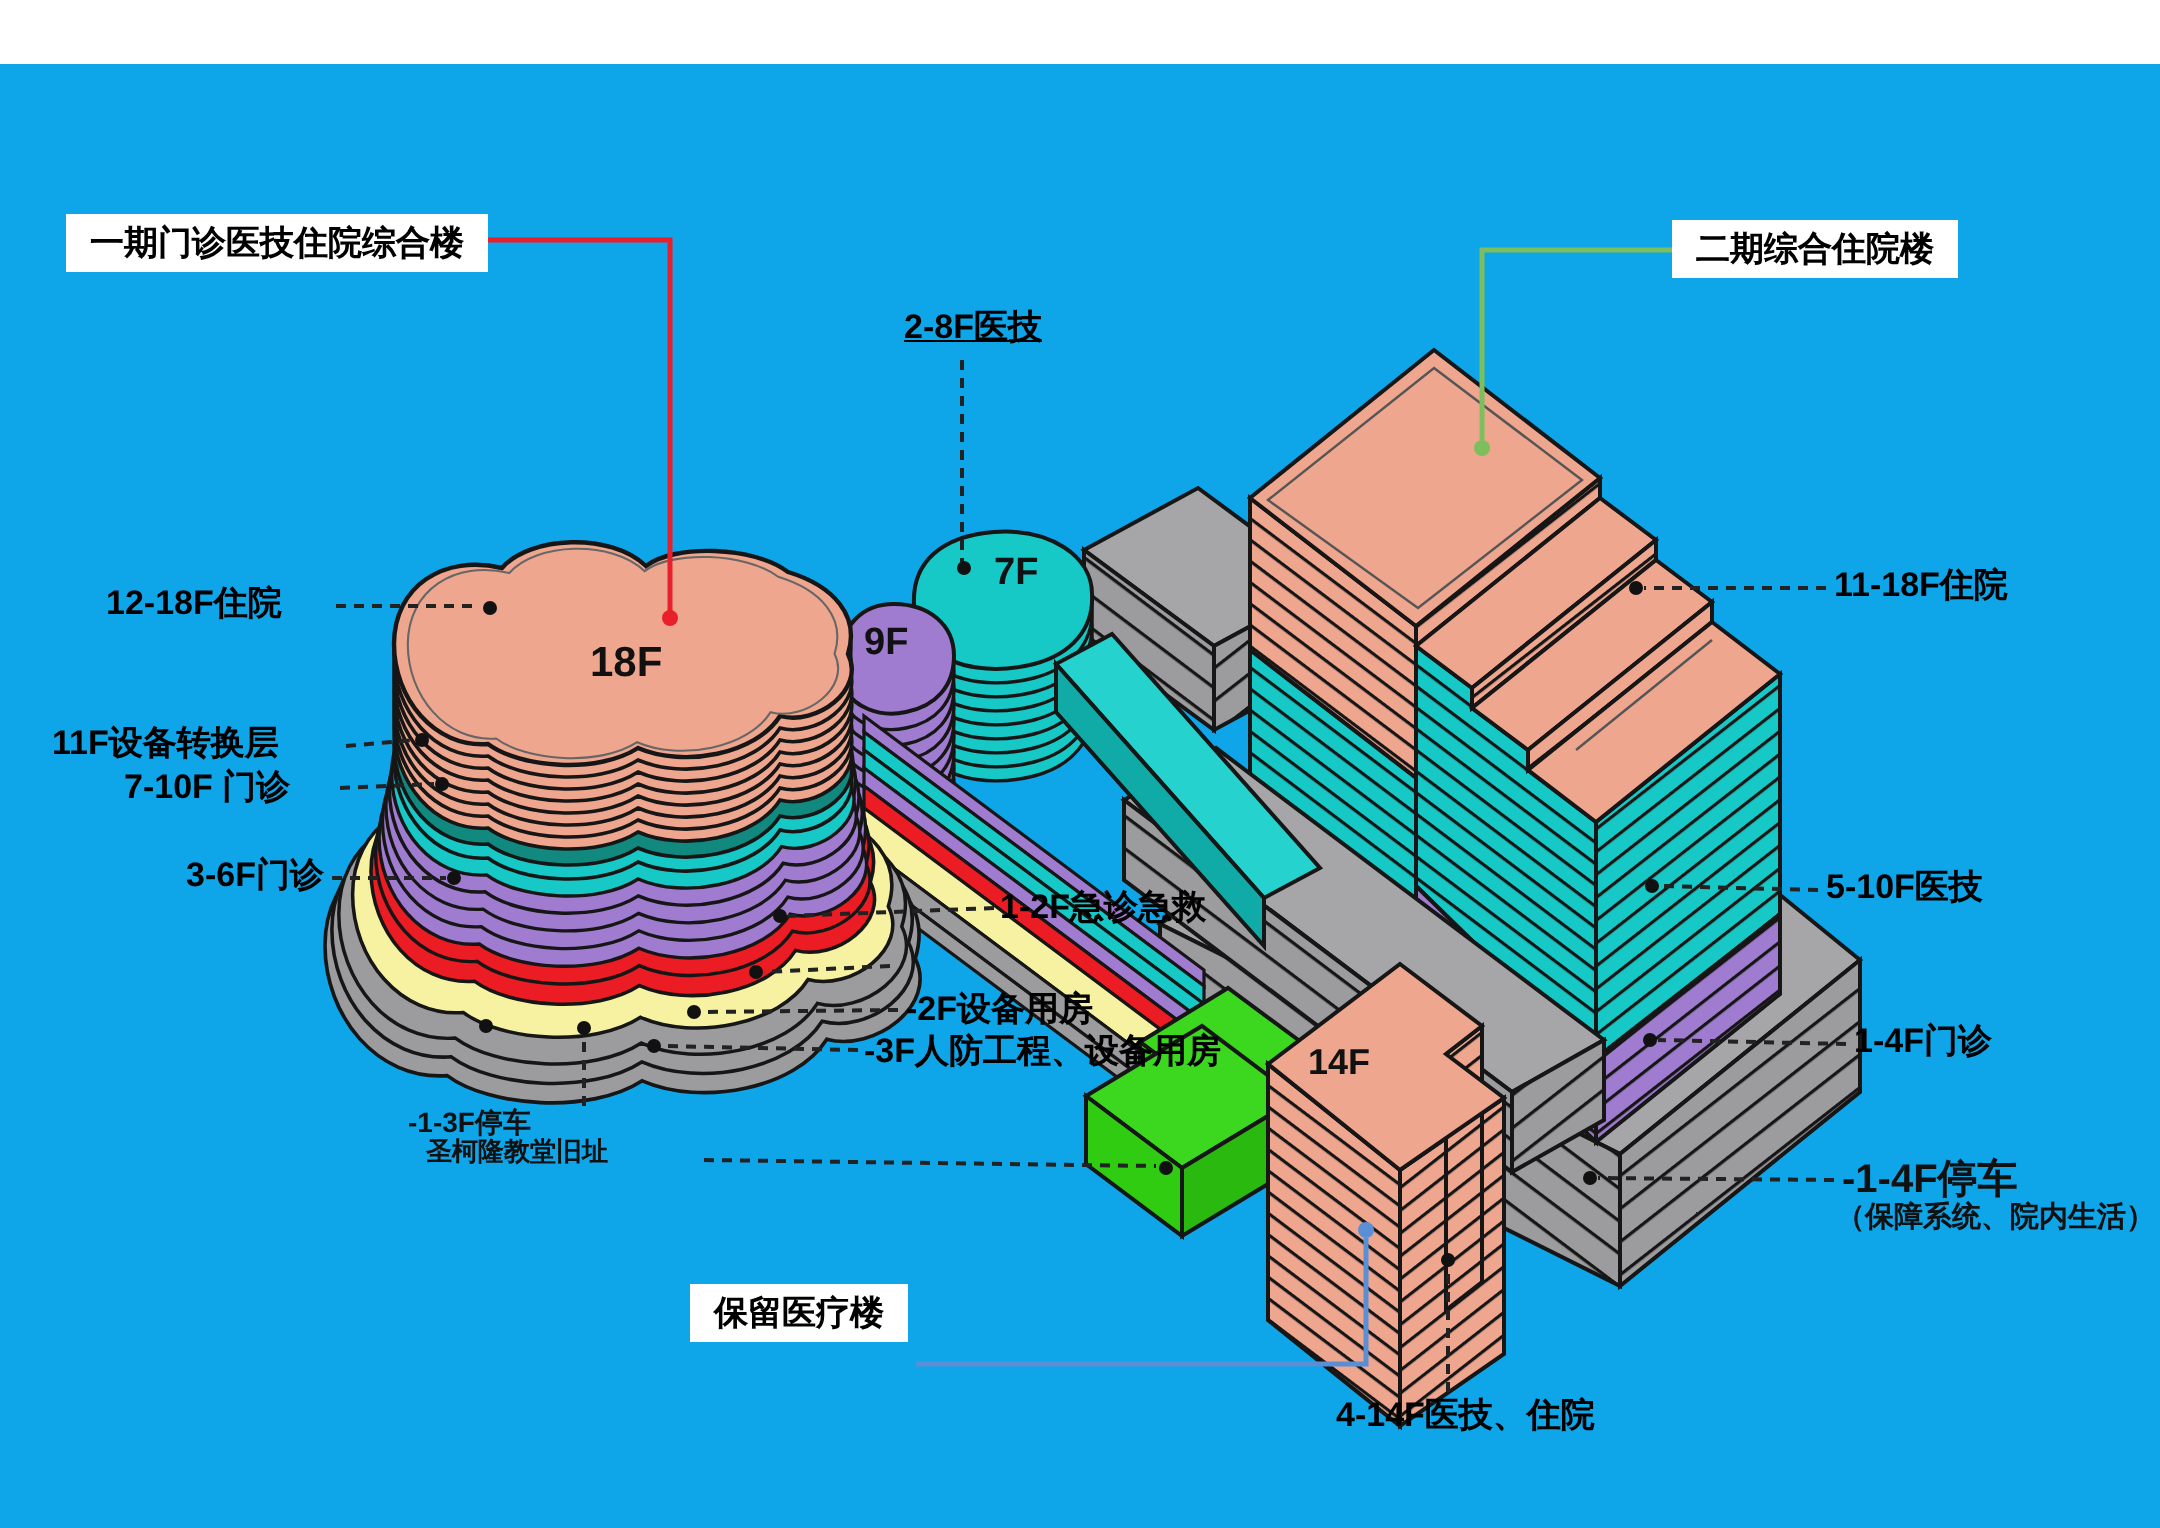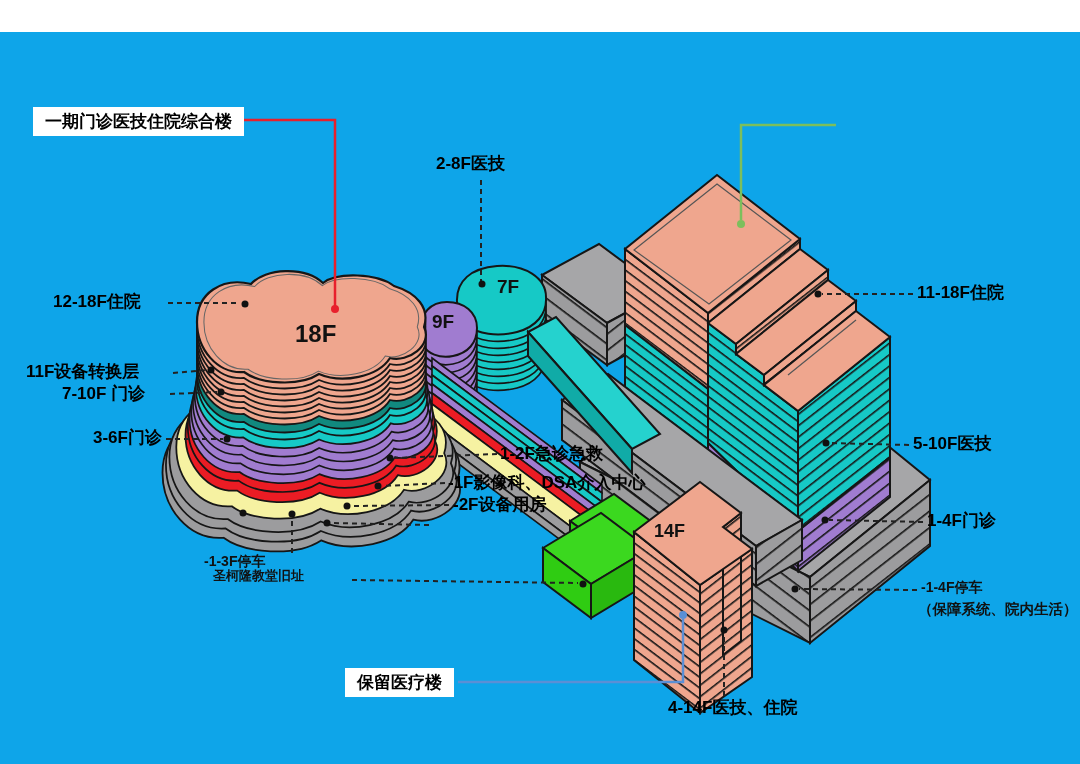--- a/index.html
+++ b/index.html
@@ -231,38 +231,39 @@
       <circle cx="825" cy="488" r="3.5"></circle>
       <circle cx="795" cy="557" r="3.5"></circle>
       <circle cx="583" cy="552" r="3.5"></circle>
       <circle cx="724" cy="598" r="3.5"></circle>
       <circle cx="482" cy="252" r="3.5"></circle>
     </g>
   </g>
 </svg>
 
 <div class="tbox r" style="left:33px;top:75px;">一期门诊医技住院综合楼</div>
-<div class="tbox b" style="left:345px;top:636px;">保留医疗楼</div>
-
-<div class="lbl red" style="left:436px;top:122px;">2-8F医技</div>
+<div class="tbox g" style="left:836px;top:78px;">二期综合住院楼</div>
+<div class="tbox b" style="left:345px;top:610px;">保留医疗楼</div>
+
+<div class="lbl red" style="left:452px;top:122px;text-decoration:underline;">2-8F医技</div>
 <div class="lbl red" style="left:53px;top:260px;">12-18F住院</div>
 <div class="lbl red" style="left:26px;top:330px;">11F设备转换层</div>
 <div class="lbl red" style="left:62px;top:352px;">7-10F 门诊</div>
 <div class="lbl red" style="left:93px;top:396px;">3-6F门诊</div>
 <div class="lbl red" style="left:500px;top:412px;">1-2F急诊急救</div>
-<div class="lbl red" style="left:448px;top:441px;">-1F影像科、DSA介入中心</div>
 <div class="lbl red" style="left:453px;top:463px;">-2F设备用房</div>
+<div class="lbl red" style="left:432px;top:484px;">-3F人防工程、设备用房</div>
 <div class="lbl black" style="left:204px;top:521px;">-1-3F停车</div>
 <div class="lbl black" style="left:213px;top:537px;font-size:13px;">圣柯隆教堂旧址</div>
 
 <div class="lbl green" style="left:917px;top:251px;">11-18F住院</div>
 <div class="lbl green" style="left:913px;top:402px;">5-10F医技</div>
 <div class="lbl green" style="left:927px;top:479px;">1-4F门诊</div>
-<div class="lbl black" style="left:921px;top:547px;font-size:14px;">-1-4F停车</div>
+<div class="lbl black" style="left:921px;top:547px;font-size:20px;">-1-4F停车</div>
 <div class="lbl sub" style="left:918px;top:569px;">（保障系统、院内生活）</div>
 <div class="lbl blue" style="left:668px;top:666px;">4-14F医技、住院</div>
 
-<div class="ftag" style="left:295px;top:288px;font-size:24px;">18F</div>
+<div class="ftag" style="left:295px;top:288px;font-size:21px;">18F</div>
 <div class="ftag" style="left:432px;top:279px;font-size:19px;">9F</div>
 <div class="ftag" style="left:497px;top:244px;font-size:19px;">7F</div>
 <div class="ftag" style="left:654px;top:489px;font-size:18px;">14F</div>
 
 </div>
 
 </body></html>

